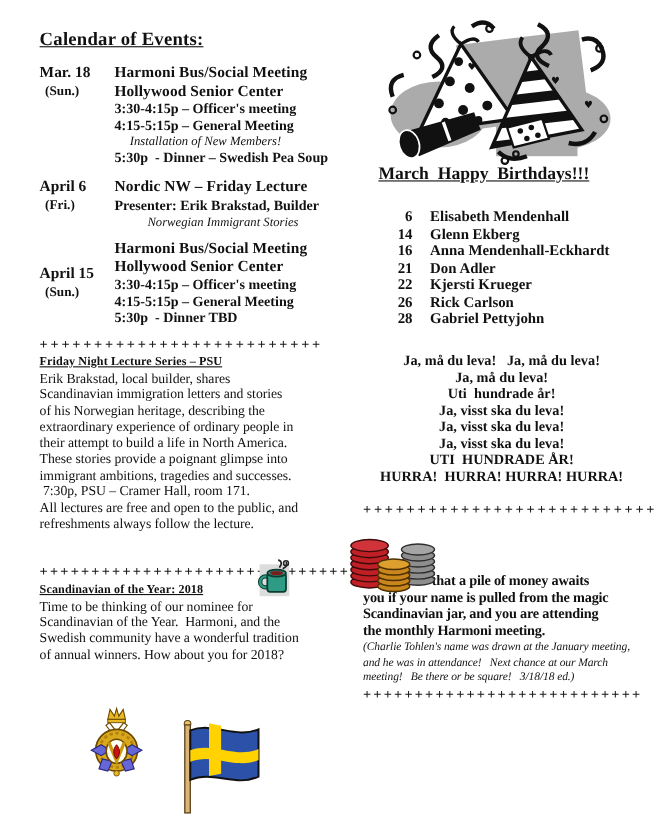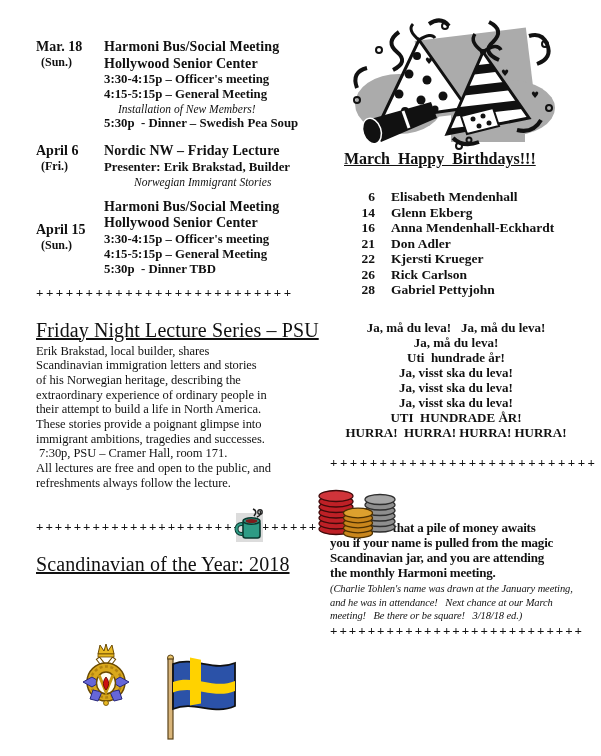--- a/index.html
+++ b/index.html
@@ -25,21 +25,21 @@
   .ln.md { font-size:12.8px; font-weight:bold; line-height:15px; }
   .ln.it { font-size:11.5px; font-style:italic; line-height:14px; }
   .ind1 { padding-left:14px; }
   .ind2 { padding-left:30px; }
   .ind3 { padding-left:46px; }
 
   .sep { font-size:13px; font-weight:bold; letter-spacing:2.5px; white-space:pre; }
   .sep.l1 { margin-top:8px; }
   .sep.l2 { margin-top:28px; letter-spacing:2px; }
 
-  .sec-title { font-size:20px; font-weight:normal; text-decoration:underline; margin-top:18px; letter-spacing:.1px; }
+  .sec-title { font-size:11px; font-weight:bold; text-decoration:underline; margin-top:2px; letter-spacing:.1px; }
   .body-text { font-size:12.5px; line-height:14.7px; white-space:pre; margin-top:2px; letter-spacing:-.05px; }
 
   
   .right-col { position:absolute; left:330px; top:150px; width:272px; }
   .bday-title { font-size:16px; font-weight:bold; text-decoration:underline; white-space:pre; margin-left:14px; }
   .bday-list { margin-top:21px; margin-left:19px; }
   .bday-row { display:flex; font-weight:bold; font-size:13.5px; line-height:15.5px; }
   .bday-day { width:26px; text-align:right; }
   .bday-name { margin-left:16px; white-space:pre; }
 
@@ -57,20 +57,21 @@
   .icon-mug    { position:absolute; left:234px; top:506px; width:32px;  height:38px; }
   .icon-coins  { position:absolute; left:313px; top:483px; width:88px;  height:56px; }
   .icon-emblem { position:absolute; left:79px;  top:642px; width:54px;  height:66px; }
   .icon-flag   { position:absolute; left:160px; top:654px; width:80px;  height:92px; }
   svg { display:block; }
 </style>
 </head>
 <body>
 
 <div class="left-col">
+  <div class="h-main">Calendar of Events:</div>
 
   <div class="event e1">
     <div class="date-col">
       <div class="ev-date">Mar. 18</div>
       <div class="ev-day">(Sun.)</div>
     </div>
     <div class="detail-col">
       <div class="ln lg">Harmoni Bus/Social Meeting</div>
       <div class="ln lg">Hollywood Senior Center</div>
       <div class="ln md">3:30-4:15p – Officer's meeting</div>
@@ -114,20 +115,24 @@
 extraordinary experience of ordinary people in
 their attempt to build a life in North America.
 These stories provide a poignant glimpse into
 immigrant ambitions, tragedies and successes.
  7:30p, PSU – Cramer Hall, room 171.
 All lectures are free and open to the public, and
 refreshments always follow the lecture.</div>
 
   <div class="sep l2">++++++++++++++++++++++++++++++</div>
   <div class="sec-title">Scandinavian of the Year: 2018</div>
+  <div class="body-text">Time to be thinking of our nominee for
+Scandinavian of the Year.  Harmoni, and the
+Swedish community have a wonderful tradition
+of annual winners. How about you for 2018?</div>
 </div>
 
 <div class="right-col">
   <div class="bday-title">March  Happy  Birthdays!!!</div>
 
   <div class="bday-list">
     <div class="bday-row">
       <span class="bday-day">6</span>
       <span class="bday-name">Elisabeth Mendenhall</span>
     </div>

